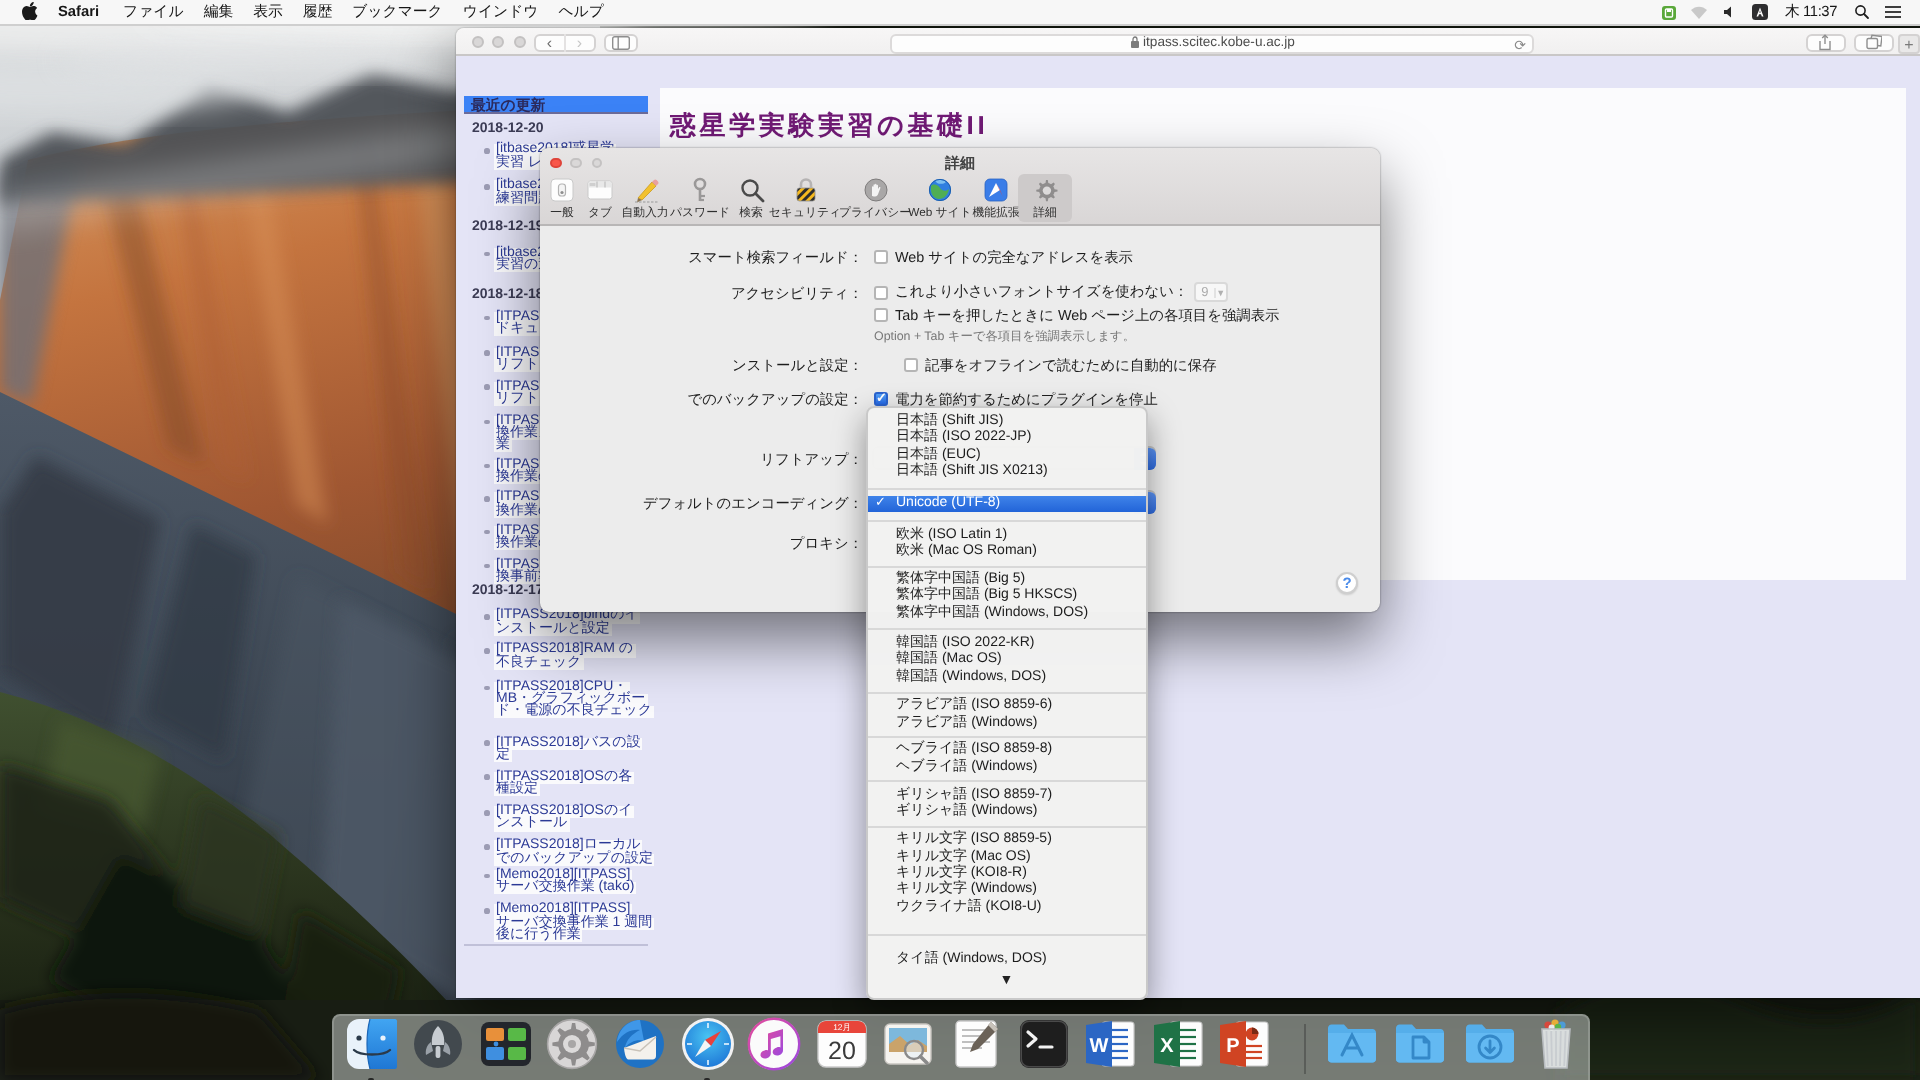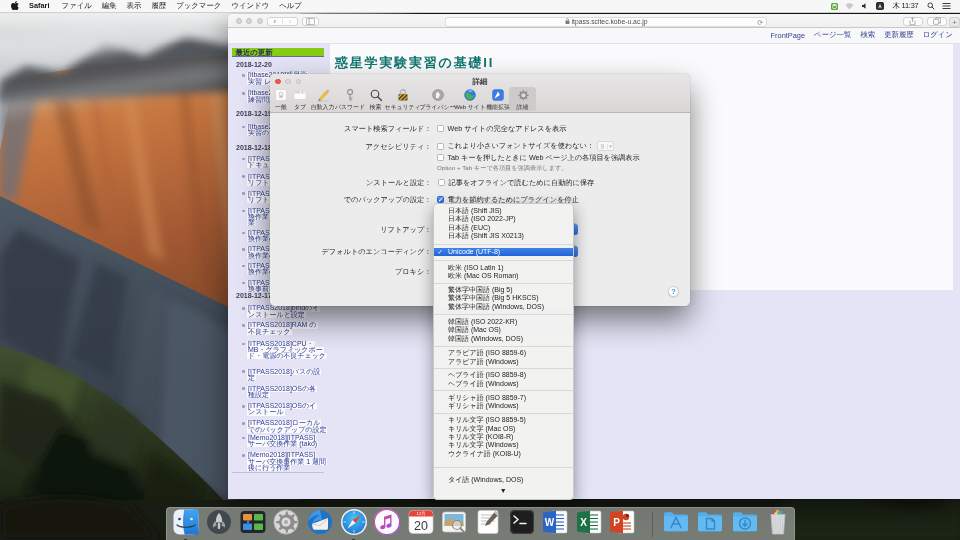--- a/index.html
+++ b/index.html
@@ -34,29 +34,29 @@
               border-radius:3px; display:flex; align-items:center; justify-content:center;
               font-size:6.8px; color:#4c4c4c; }
   .urlfield .lock { margin-right:2px; }
   .reload { position:absolute; right:3px; top:1.5px; color:#8a8a8a; font-size:7px; }
 
   
   #webpage { left:0; top:14px; width:732px; height:471px; background:#e4e4f6; overflow:hidden; }
   #pagenav { left:0; top:0; width:732px; height:15.5px; background:#f8f8fa; border-bottom:1px solid #e2e2ea;
              display:flex; align-items:center; justify-content:flex-end; gap:9px; padding-right:7px;
              font-size:7.4px; color:#2f3f8f; }
-  #page-title { left:107px; top:28px; line-height:13px; font-size:13px; font-weight:bold; letter-spacing:1.8px; color:#0f766e; }
+  #page-title { left:107px; top:28px; line-height:13px; font-size:13px; font-weight:bold; letter-spacing:1.8px; color:#701a75; }
   #mainbox { left:102px; top:15.5px; width:622.5px; height:246px; background:#fbfbfd; }
   #pagefooter { right:2.5px; top:267px; text-align:right; font-family:"Liberation Serif", serif;
                 font-size:7.6px; color:#3a3a3a; line-height:10.6px; }
   #pagefooter .flink { color:#3a3aad; }
 
   
   #sidebar { left:0; top:0; width:96px; height:471px; font-size:7px; }
-  #sb-header { position:absolute; left:3.5px; top:19.5px; width:92.5px; height:9.5px; background:#84cc16;
+  #sb-header { position:absolute; left:3.5px; top:19.5px; width:92.5px; height:9.5px; background:#3b82f6;
                border-bottom:1px solid #6b6b9a; color:#2b2b5e; font-weight:bold; font-size:7.4px;
                padding-left:4px; line-height:9px; }
   .sb-date { position:absolute; left:8px; color:#3c3c55; font-weight:bold; font-size:7px; }
   .sb-item { position:absolute; left:19px; width:76px; line-height:6.2px; font-size:7px; color:#2c3a96; }
   .sb-item::before { content:''; position:absolute; left:-4.8px; top:1.9px; width:2.6px; height:2.6px;
                      border-radius:50%; background:#9c9cb4; }
   .sb-item .cl { display:block; width:max-content; white-space:nowrap; background:#fafafc; padding:0 1px; }
   #sb-sep { position:absolute; left:3.5px; top:443.5px; width:92.5px; border-top:1px solid #c0c0d8; }
 
   
@@ -302,27 +302,20 @@
             <g fill="none" stroke="#8e8e8e" stroke-width="1.4">
               <rect x="1" y="4.5" width="10.5" height="10" rx="1.5"></rect>
               <path d="M5,4.5 L6,1.2 L16,2.5 L14.8,12 L11.5,11.5"></path>
             </g>
           </svg>
       </div>
       <div class="abs" style="left:721px; top:2.5px; width:11px; height:10.5px; background:#e9e8e8; border:1px solid #d4d2d2; border-radius:2px; text-align:center; line-height:9.5px; color:#7a7a7a; font-size:8px;">+</div>
     </div>
 
     <div id="webpage" class="abs">
-      <div id="pagenav" class="abs">
-        <a>FrontPage</a>
-        <a>ページ一覧</a>
-        <a>検索</a>
-        <a>更新履歴</a>
-        <a>ログイン</a>
-      </div>
 
       <div id="mainbox" class="abs"></div>
       <div id="page-title" class="abs">惑星学実験実習の基礎II</div>
 
       <div id="sidebar" class="abs">
         <div id="sb-header">最近の更新</div>
 
         <div class="sb-date" style="top:32.5px">2018-12-20</div>
         <div class="sb-item" style="top:44.3px">
             <span class="cl">[itbase2018]惑星学</span>
@@ -533,21 +526,21 @@
           <span class="mcap">▼</span>
         </span>
     </div>
     <div class="drow" style="left:167px; top:79px">
       <span class="cb"></span>
       <span>Tab キーを押したときに Web ページ上の各項目を強調表示</span>
     </div>
     <div class="dnote" style="top:89.5px">Option + Tab キーで各項目を強調表示します。</div>
 
     <div class="dlabel" style="top:104px">ンストールと設定：</div>
-    <div class="drow" style="left:168px; top:104px">
+    <div class="drow" style="left:182px; top:104px">
       <span class="cb"></span>
       <span>記事をオフラインで読むために自動的に保存</span>
     </div>
 
     <div class="dlabel" style="top:121px">でのバックアップの設定：</div>
     <div class="drow" style="left:167px; top:121px">
       <span class="cb checked">✓</span>
       <span>電力を節約するためにプラグインを停止</span>
     </div>
 

